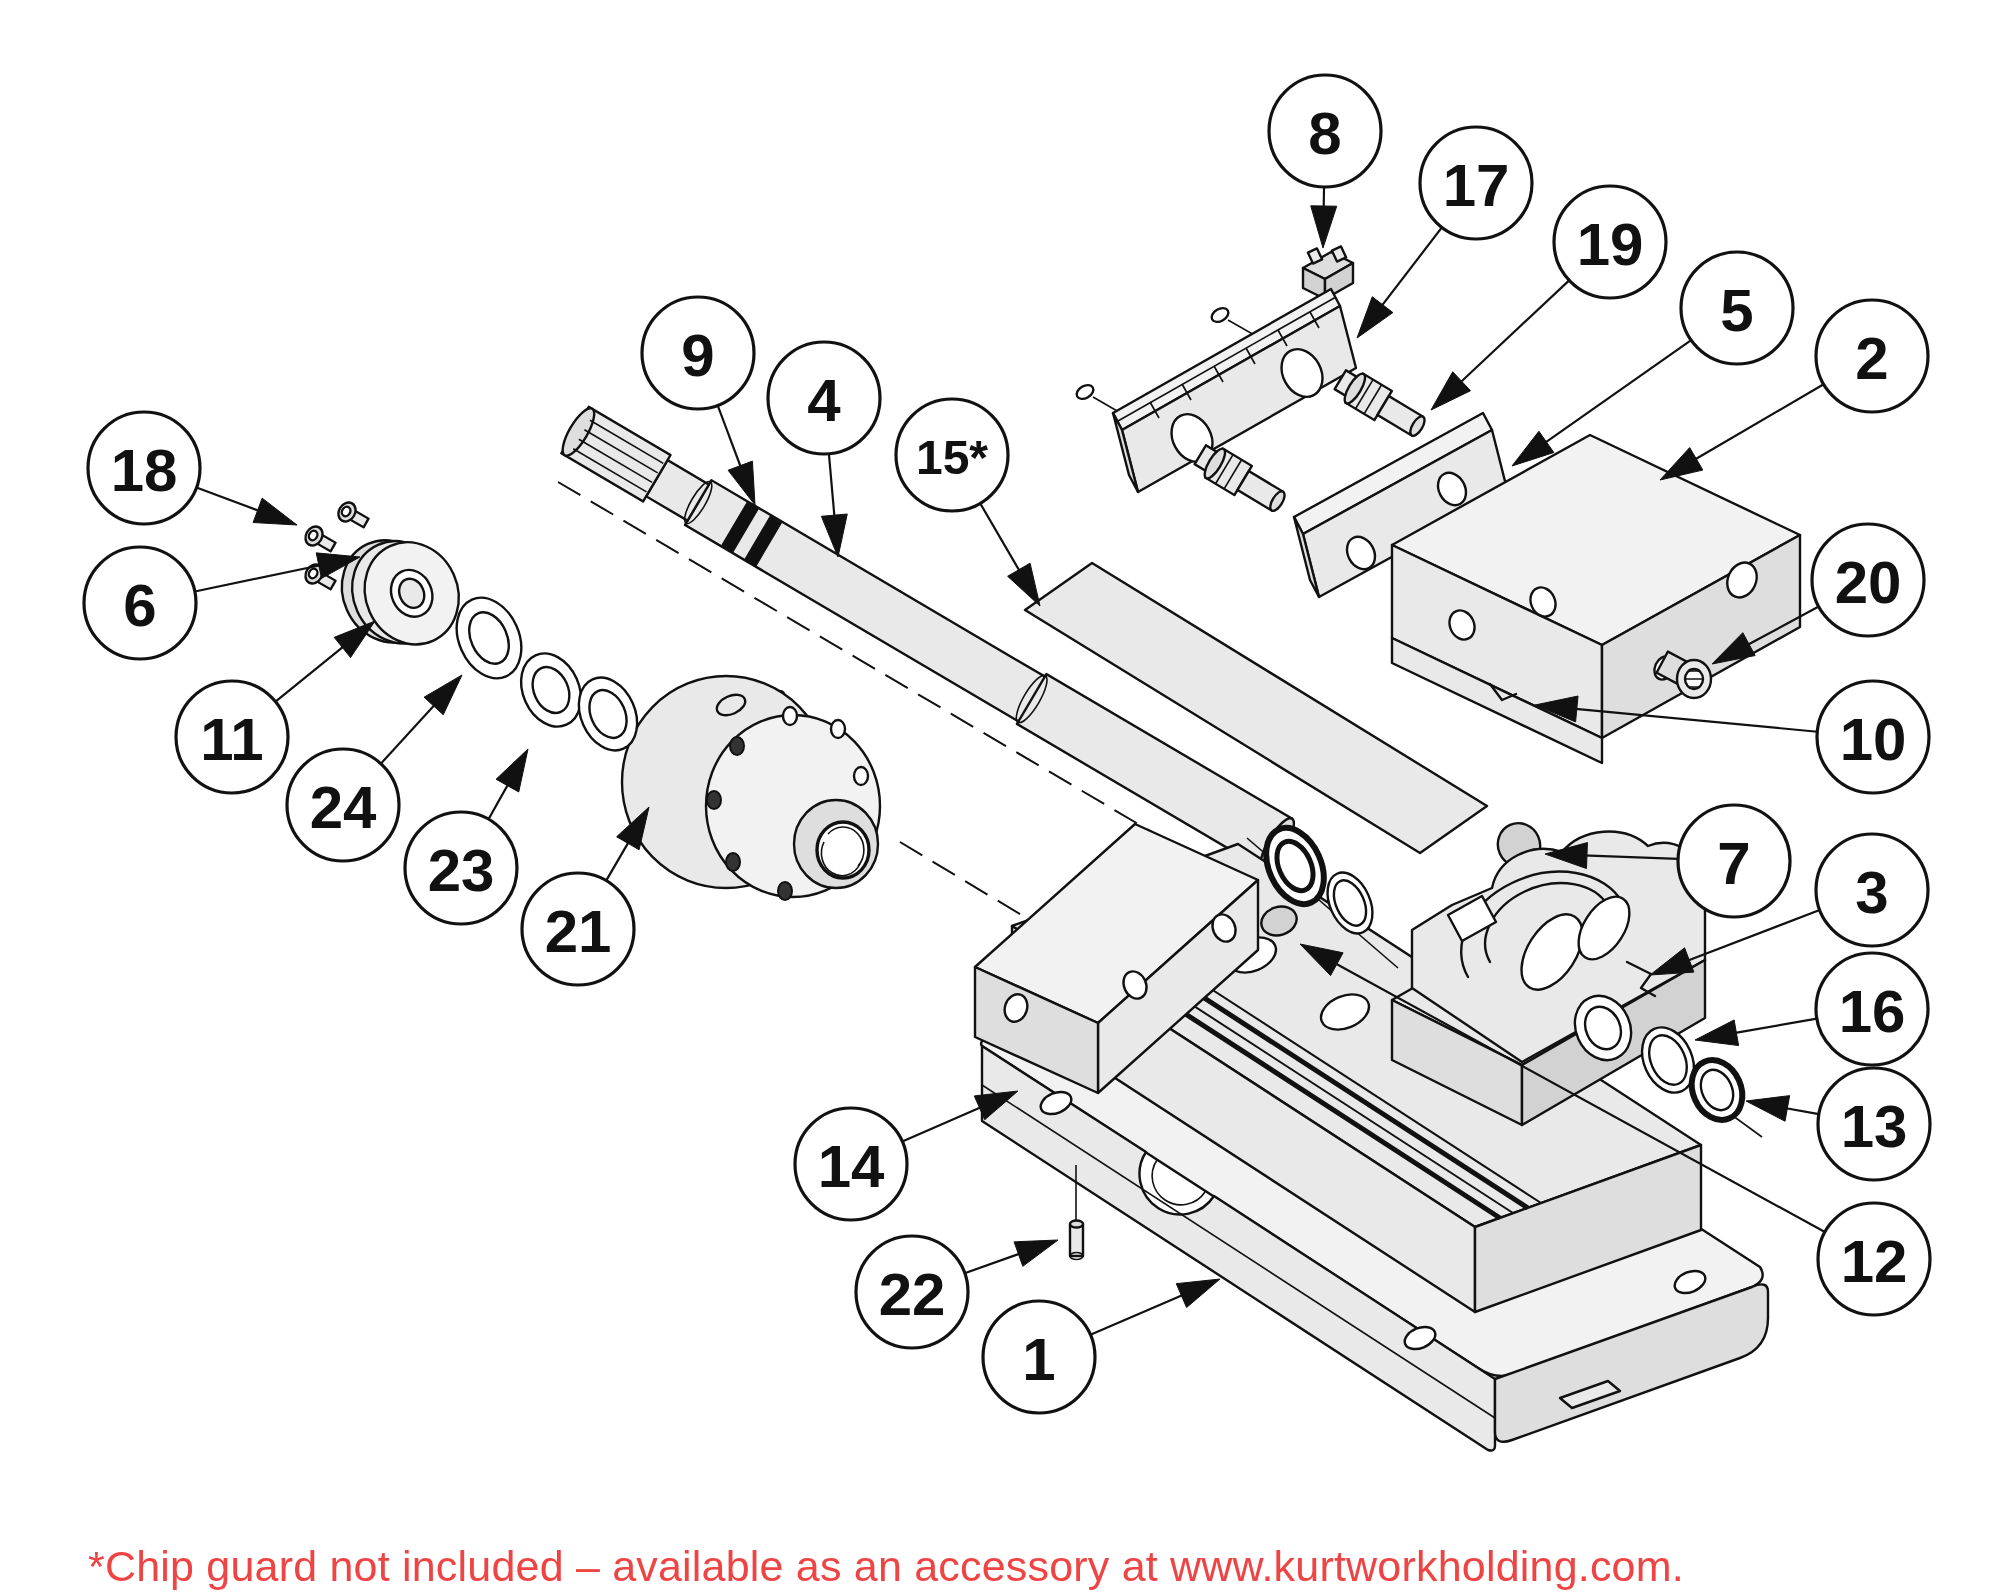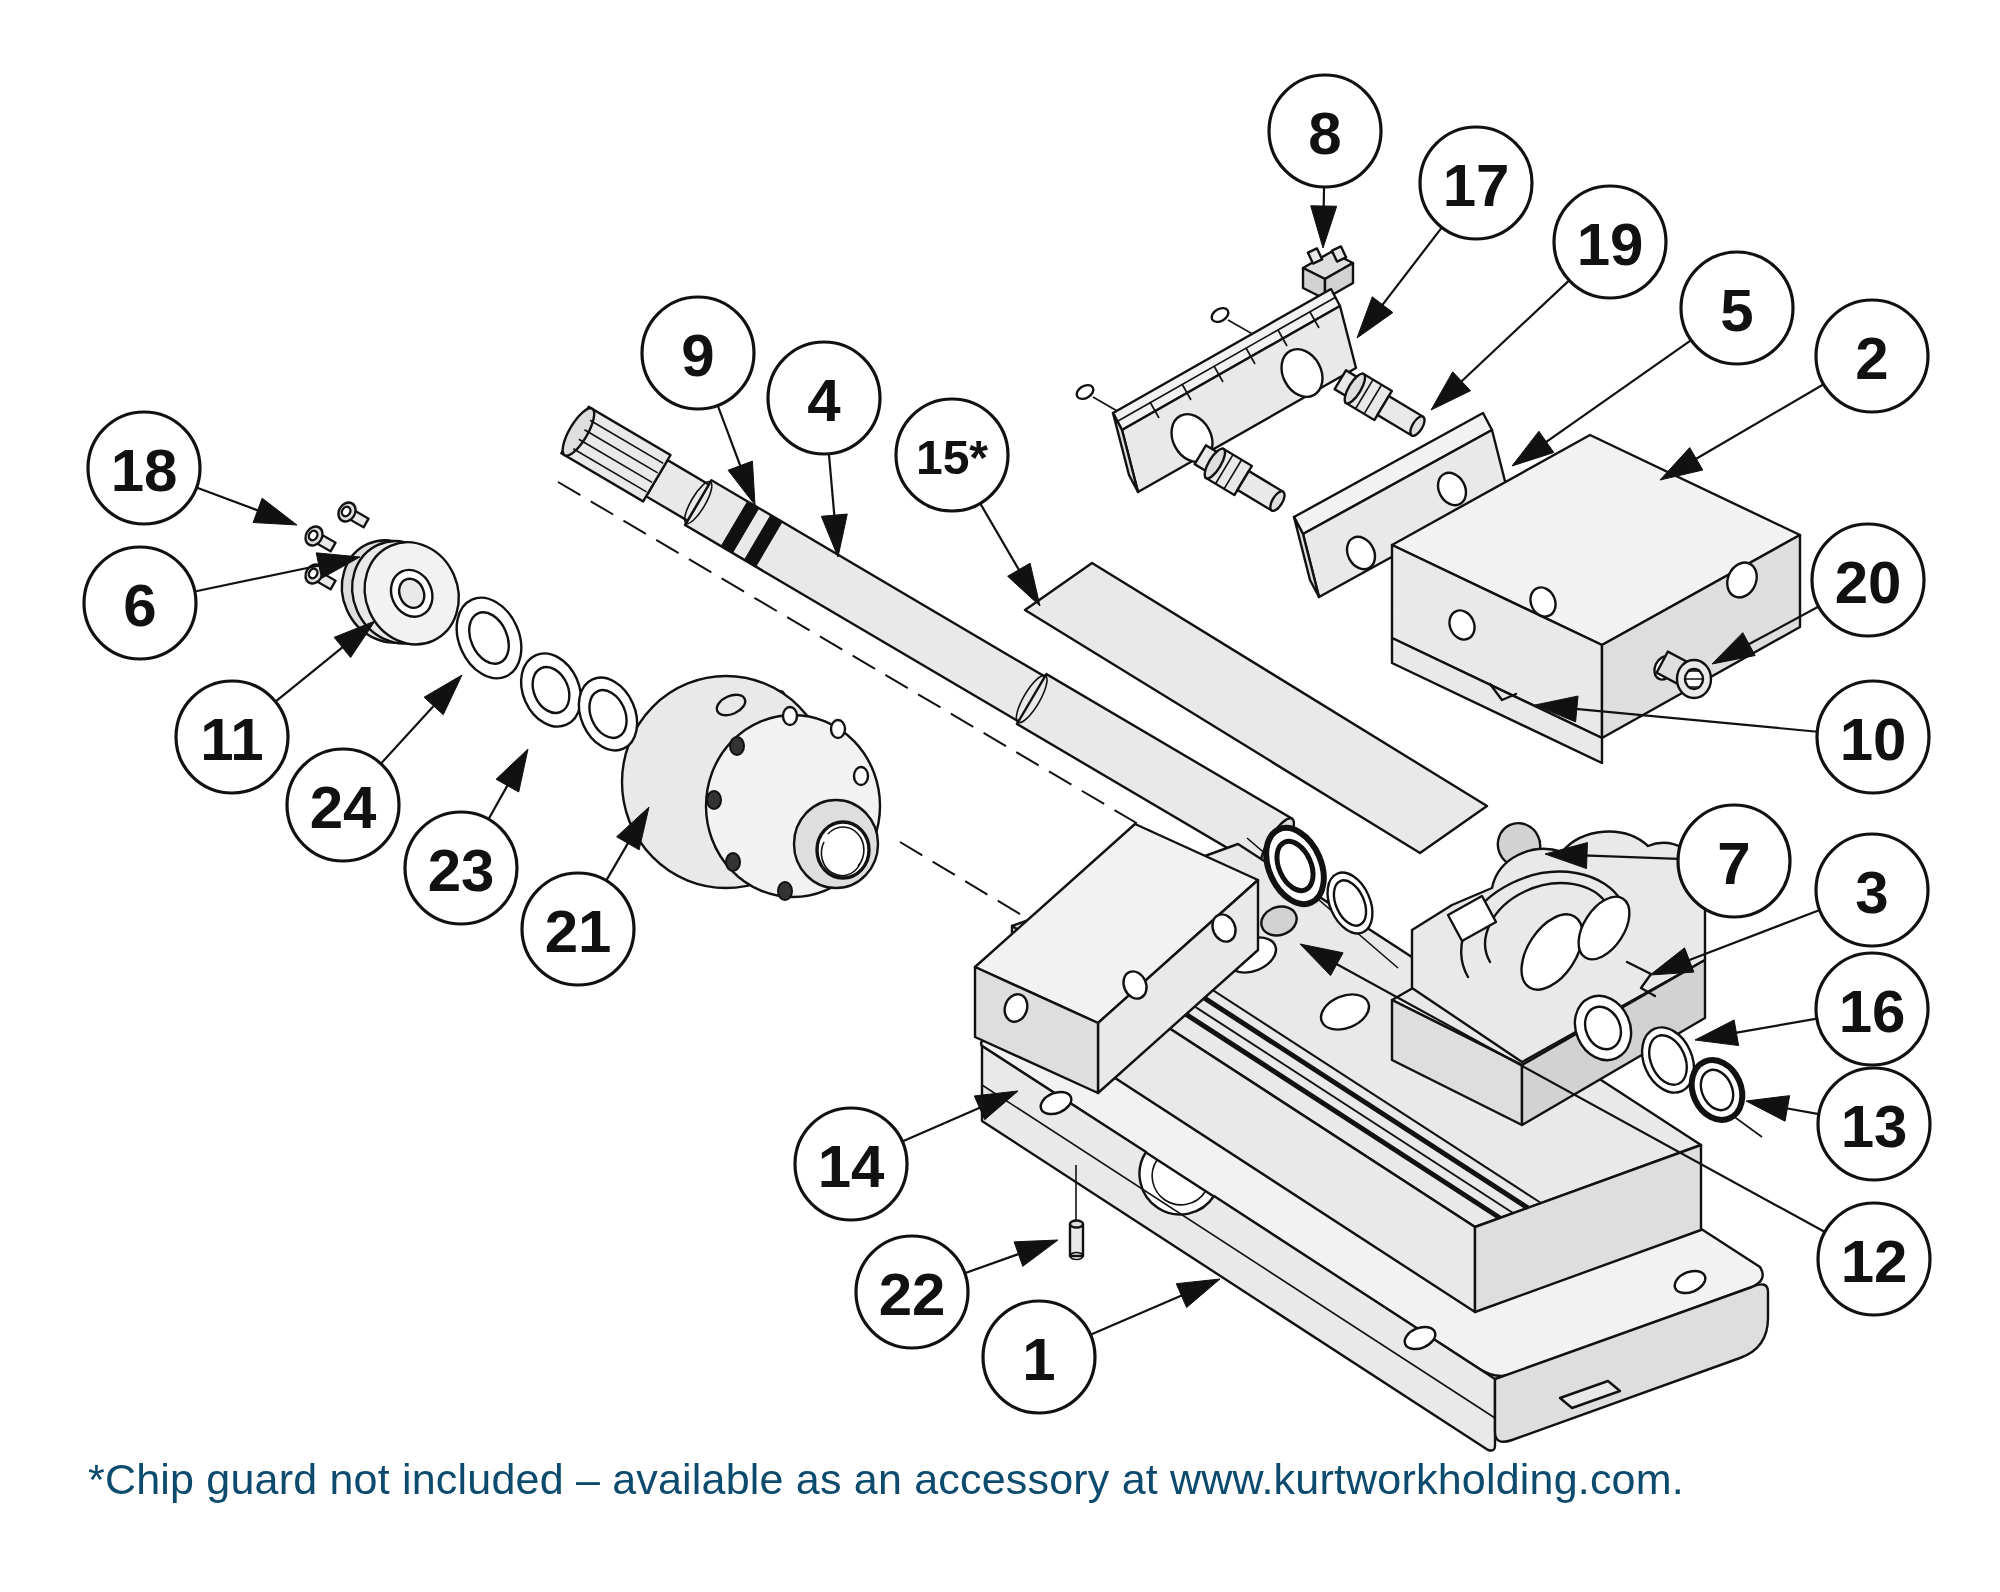--- a/index.html
+++ b/index.html
@@ -6,23 +6,23 @@
   .stage{
     position:relative;
     width:2000px;height:1592px;
     background:#ffffff;
     font-family:"Liberation Sans", sans-serif;
     overflow:hidden;
   }
   .stage svg{position:absolute;left:0;top:0;}
   .footnote{
     position:absolute;
-    left:88px;top:1455px;
+    left:88px;top:1542px;
     font-size:43px;
-    color:#0c4a6e;
+    color:#ef4444;
     letter-spacing:0.2px;
     white-space:nowrap;
   }
   
   .ln{stroke:#111;stroke-width:2.4;fill:none;stroke-linejoin:round;stroke-linecap:round;}
   .f0{fill:#ffffff;stroke:#111;stroke-width:2.4;stroke-linejoin:round;}
   .f1{fill:#f2f2f2;stroke:#111;stroke-width:2.4;stroke-linejoin:round;}
   .f2{fill:#e9e9e9;stroke:#111;stroke-width:2.4;stroke-linejoin:round;}
   .f3{fill:#dedede;stroke:#111;stroke-width:2.4;stroke-linejoin:round;}
   .f4{fill:#d2d2d2;stroke:#111;stroke-width:2.4;stroke-linejoin:round;}

